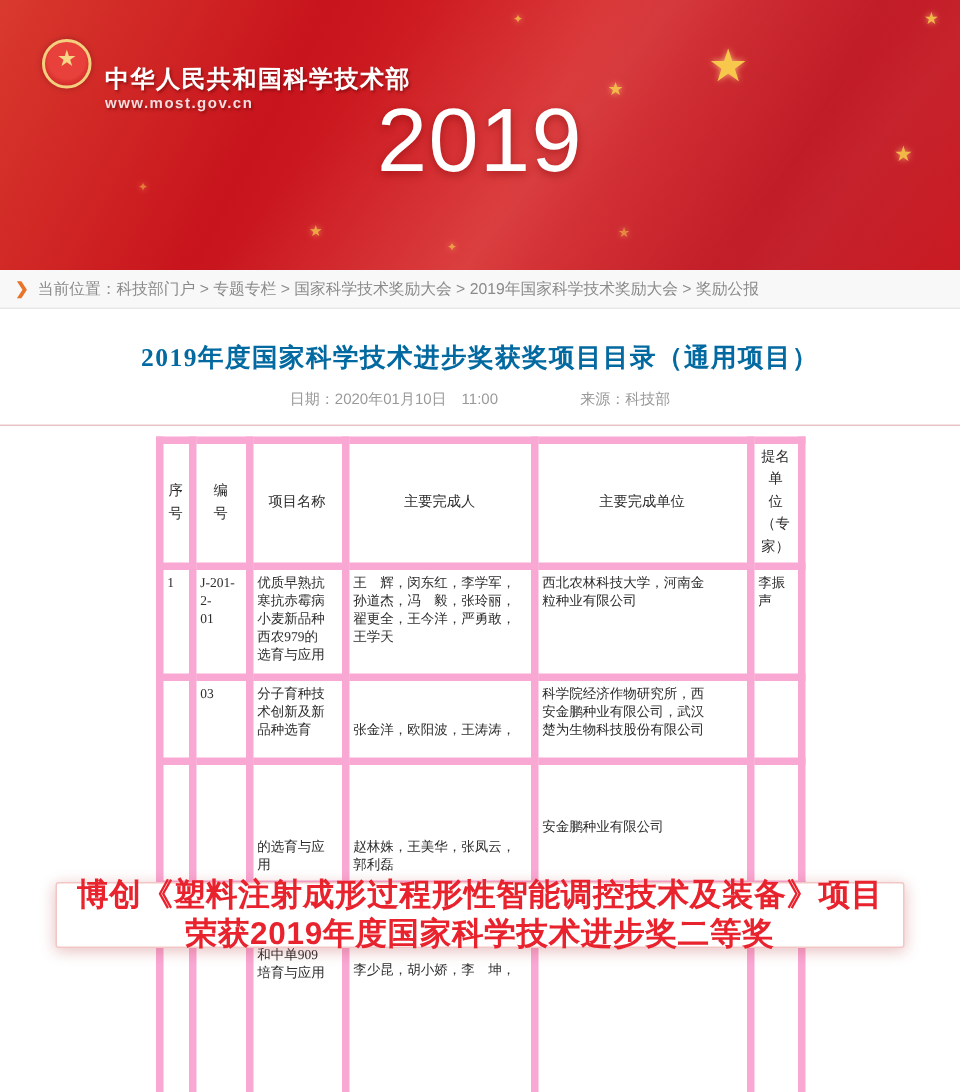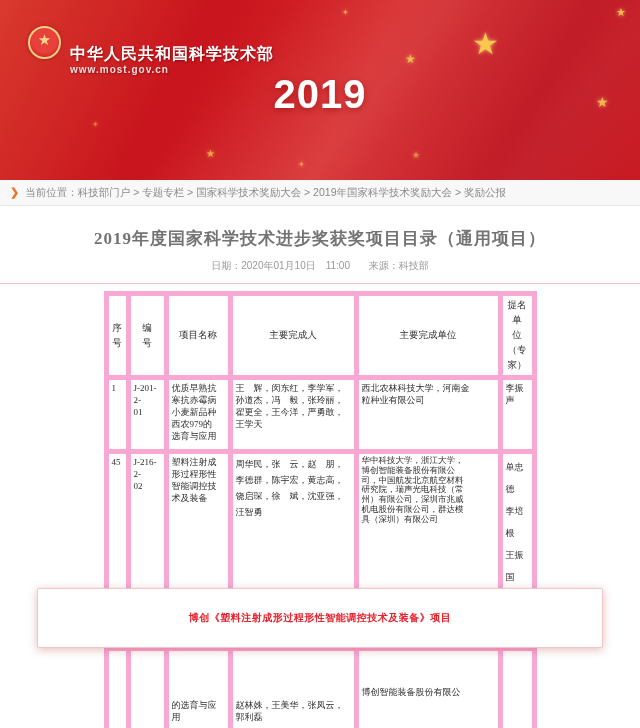--- a/index.html
+++ b/index.html
@@ -31,21 +31,21 @@
   .emblem .star { position:absolute; left:0; right:0; top:4px; text-align:center; color:#f7d687; font-size:15px; line-height:15px; }
   .brand-text { margin-left:9px; color:#ffffff; text-shadow:1px 1px 2px rgba(90,0,0,.55);margin-top:37px; }
   .brand-name { font-size:16px; font-weight:bold; letter-spacing:1px; line-height:18px; }
   .brand-url { font-size:10px; font-weight:bold; color:#f6dcdc; letter-spacing:1px; line-height:13px; }
   .banner-title {
     position:absolute; top:62px; left:0; right:0;
     display:flex; justify-content:center; align-items:baseline;
     color:#ffffff; text-shadow:0 2px 6px rgba(120,0,0,.45);
     white-space:nowrap;
   }
-  .banner-year { font-size:40px; font-weight:bold; letter-spacing:1px; line-height:64px;text-align:center; }
+  .banner-year { font-size:60px; font-weight:normal; letter-spacing:1px; line-height:64px;text-align:center; }
   .banner-rest { font-size:34px; font-weight:bold; letter-spacing:2px; margin-left:4px; }
   .deco { position:absolute; color:#f7c84b; text-shadow:0 0 4px rgba(255,220,130,.8); }
 
   
   .nav {
     height:28px; background:#c3141d;
     display:flex; justify-content:space-between; align-items:center;
     padding:0 58px; border-top:1px solid rgba(255,255,255,.18);
   }
   .nav-item { color:#ffffff; font-size:12px; letter-spacing:1px; cursor:pointer; white-space:nowrap; }
@@ -55,25 +55,25 @@
     height:26px; background:#f8f8f8; border-bottom:1px solid #e7e7e7;
     display:flex; align-items:center; padding:0 10px;
     font-size:10.5px; color:#8a8a8a;
   }
   .crumb-arrow { color:#e8742a; font-size:11px; font-weight:bold; margin-right:6px; }
 
   
   .article { background:#ffffff; }
   .article-title {
     margin-top:21px; text-align:center;
-    color:#737373; font-size:17px; font-weight:bold; letter-spacing:1px;
+    color:#0369a1; font-size:17px; font-weight:bold; letter-spacing:1px;
     font-family:"Liberation Serif", serif;
   }
   .meta-line { margin-top:9px; text-align:center; font-size:10px; color:#999999; }
-  .meta-line span { margin:0 8px; }
+  .meta-line span { margin:0 26px; }
   .article-divider { margin-top:10px; border:none; border-top:1px solid #e9c3c3; }
   .section-title {
     margin-top:11px; text-align:center; font-size:17px; color:#3c3c3c;
     letter-spacing:12px; font-family:"Liberation Serif", serif;
   }
 
   
   table.award {
     margin:7px auto 0 auto; border-collapse:collapse; table-layout:fixed;
     width:428px; font-family:"Liberation Serif", serif; color:#2d2d2d;
@@ -95,25 +95,25 @@
   tr.r45 td.nom { line-height:22px; }
   tr.r5 td.people { line-height:21px; }
   tr.r5 td.orgs { line-height:11px; }
   td.proj { line-height:14px; }
   tr.r3 td.people { padding-top:26px; }
   tr.r4 td.proj, tr.r4 td.people { padding-top:48px; }
   tr.r4 td.orgs { padding-top:36px; line-height:11px; }
 
   
   .promo {
-    position:absolute; left:37px; right:37px; top:588px; height:60px;
+    position:absolute; left:37px; right:37px; top:588px; height:44px;
     background:#ffffff; border:1px solid #f3c6c6; border-radius:2px;
     box-shadow:0 2px 10px rgba(170,20,20,.28);
     display:flex; flex-direction:column; justify-content:center;
-    text-align:center; color:#e8232e; font-weight:bold; font-size:10px;
+    text-align:center; color:#e8232e; font-weight:bold; font-size:21px;
     line-height:26px; letter-spacing:.5px;
   }
 </style>
 </head>
 <body>
 
 <div class="page">
 
   <div class="masthead">
     <div class="streak s1"></div>
@@ -189,63 +189,40 @@
 西农979的
 选育与应用</td>
         <td class="people">王　辉，闵东红，李学军，
 孙道杰，冯　毅，张玲丽，
 翟更全，王今洋，严勇敢，
 王学天</td>
         <td class="orgs">西北农林科技大学，河南金
 粒种业有限公司</td>
         <td class="nom">李振声</td>
       </tr>
-      <tr class="r45">
-        <td class="seq">45</td>
-        <td class="code">J-216-2-
-02</td>
-        <td class="proj">塑料注射成
-形过程形性
-智能调控技
-术及装备</td>
-        <td class="people">周华民，张　云，赵　朋，
-李德群，陈宇宏，黄志高，
-饶启琛，徐　斌，沈亚强，
-汪智勇</td>
-        <td class="orgs">华中科技大学，浙江大学，
-博创智能装备股份有限公
-司，中国航发北京航空材料
-研究院，瑞声光电科技（常
-州）有限公司，深圳市兆威
-机电股份有限公司，群达模
-具（深圳）有限公司</td>
-        <td class="nom">单忠德
-李培根
-王振国</td>
-      </tr>
       <tr class="r3">
         <td class="seq"></td>
         <td class="code">03</td>
         <td class="proj">分子育种技
 术创新及新
 品种选育</td>
         <td class="people">张金洋，欧阳波，王涛涛，</td>
         <td class="orgs">科学院经济作物研究所，西
 安金鹏种业有限公司，武汉
 楚为生物科技股份有限公司</td>
         <td class="nom"></td>
       </tr>
       <tr class="r4">
         <td class="seq"></td>
         <td class="code"></td>
         <td class="proj">的选育与应
 用</td>
         <td class="people">赵林姝，王美华，张凤云，
 郭利磊</td>
-        <td class="orgs">博创智能装备股份有限公</td>
+        <td class="orgs">安金鹏种业有限公司</td>
         <td class="nom"></td>
       </tr>
       <tr class="r5">
         <td class="seq">5</td>
         <td class="code">J-201-2-
 05</td>
         <td class="proj">耐密高产广
 适玉米新品
 种中单808
 和中单909
@@ -257,15 +234,16 @@
 究所，中国农业大学</td>
         <td class="nom">农业农
 村部</td>
       </tr>
     </tbody>
       </table>
   </div>
 
   <div class="promo">
     <div>博创《塑料注射成形过程形性智能调控技术及装备》项目</div>
+    <div>荣获2019年度国家科学技术进步奖二等奖</div>
   </div>
 
 </div>
 
 </body></html>

